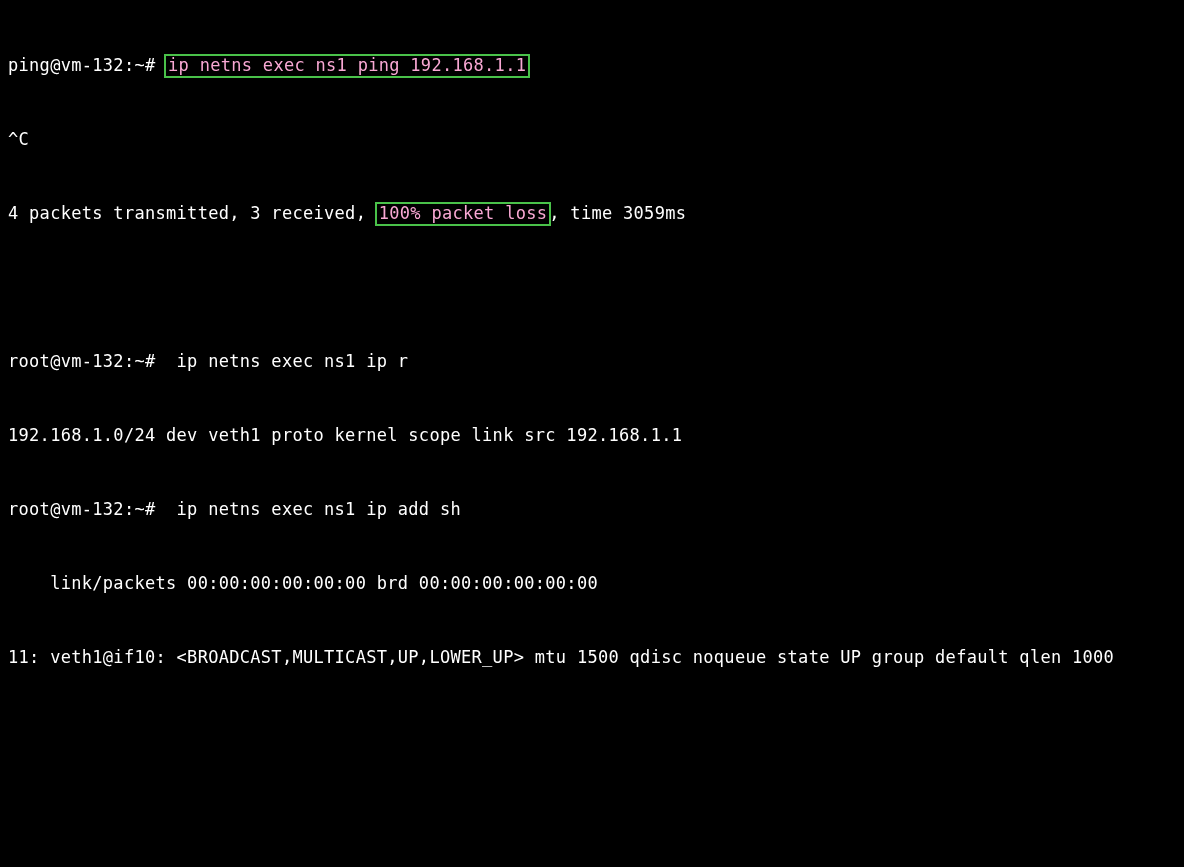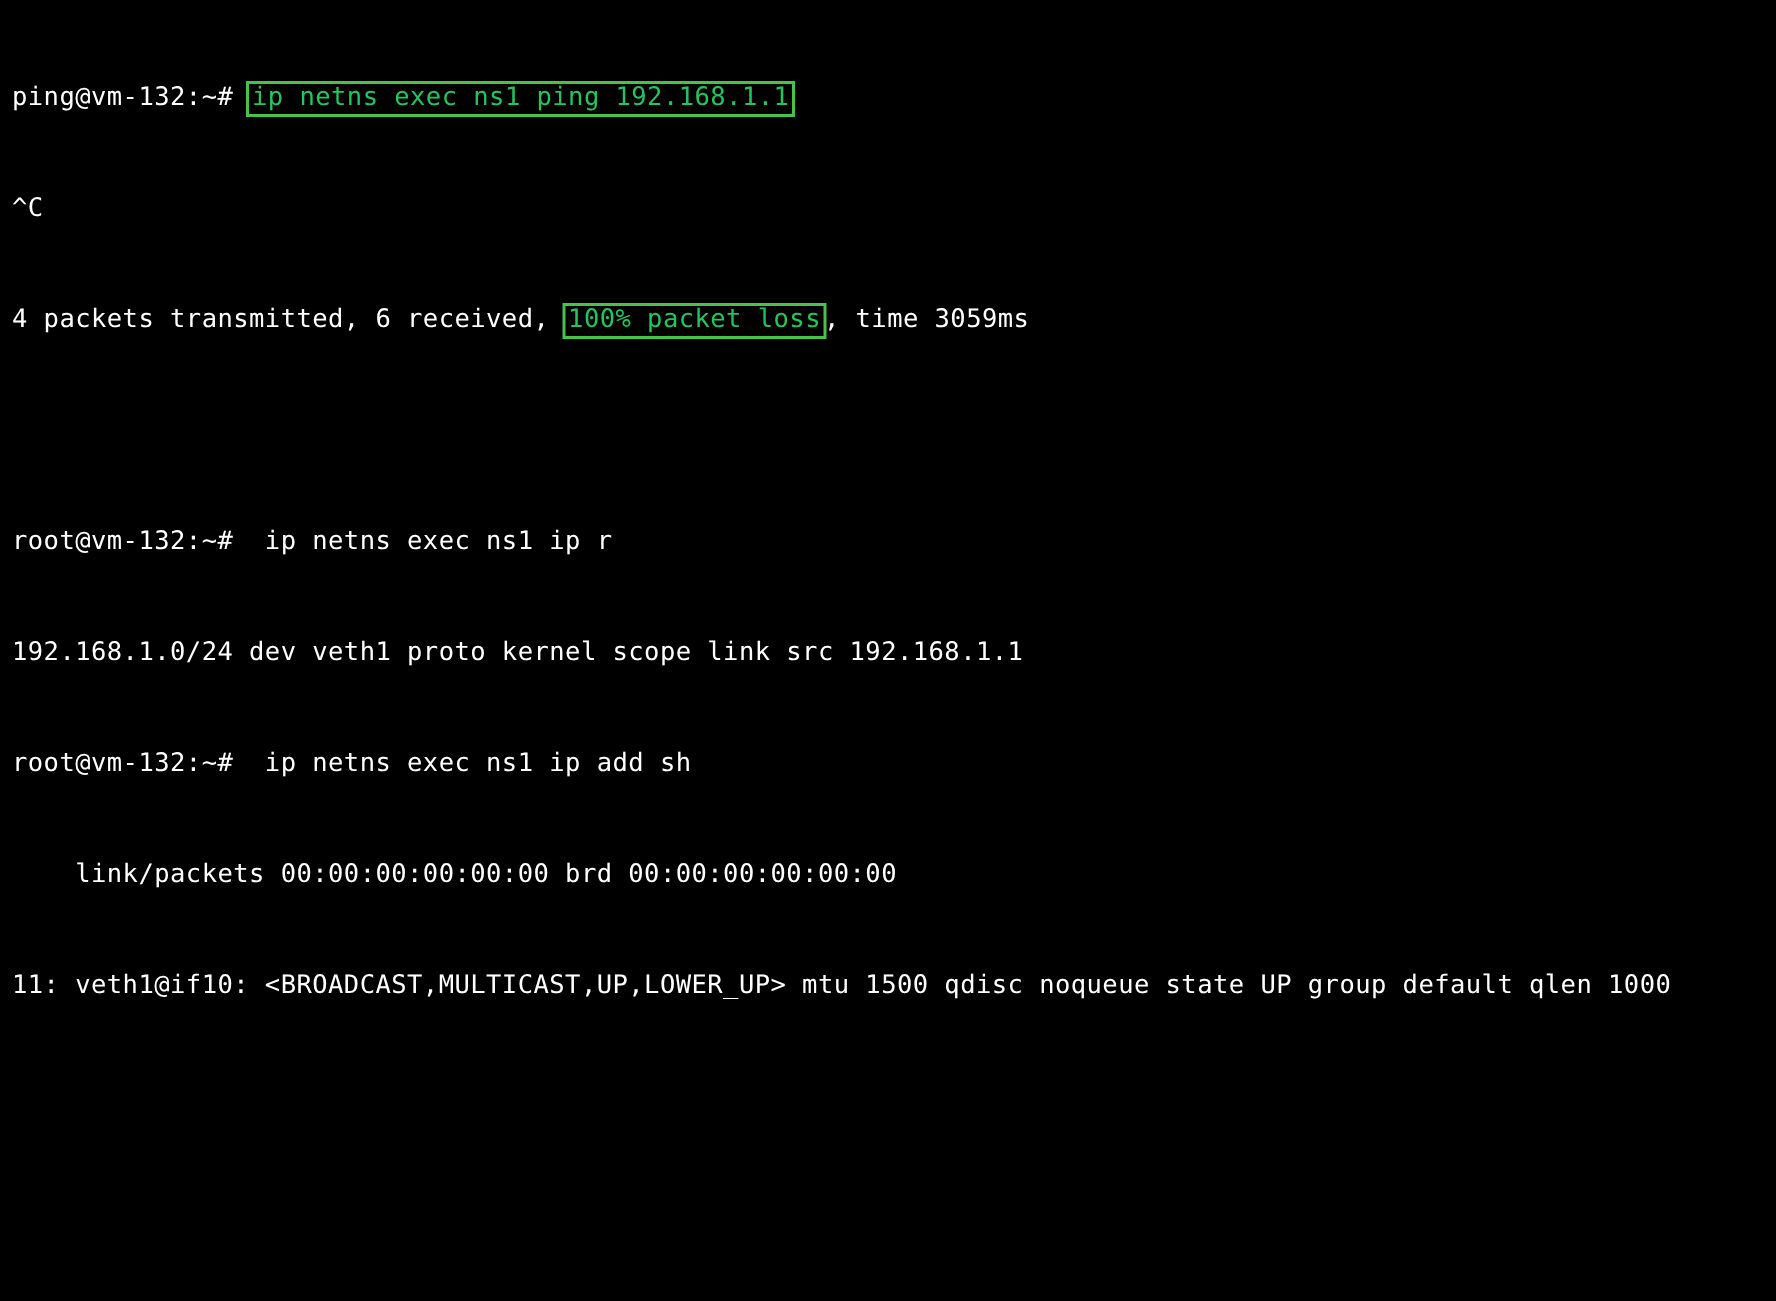--- a/index.html
+++ b/index.html
@@ -20,30 +20,30 @@
     white-space: pre;
     position: relative;
   }
   .hl {
     display: inline-block;
     border: 2px solid #4ac24a;
     border-radius: 0;
     padding: 0 2px;
     margin: -2px -2px -2px -2px;
     line-height: 1.15;
-    color: #22c55e;
+    color: #f9a8d4;
   }
 </style>
 </head>
 <body>
 
 <div class="terminal">
   <div><span>ping@vm-132:~# </span><span class="hl">ip netns exec ns1 ping 192.168.1.1</span></div>
   <div>^C</div>
-  <div><span>4 packets transmitted, 6 received, </span><span class="hl">100% packet loss</span><span>, time 3059ms</span></div>
+  <div><span>4 packets transmitted, 3 received, </span><span class="hl">100% packet loss</span><span>, time 3059ms</span></div>
   <div> </div>
   <div>root@vm-132:~#  ip netns exec ns1 ip r</div>
   <div>192.168.1.0/24 dev veth1 proto kernel scope link src 192.168.1.1</div>
   <div>root@vm-132:~#  ip netns exec ns1 ip add sh</div>
   <div>    link/packets 00:00:00:00:00:00 brd 00:00:00:00:00:00</div>
   <div>11: veth1@if10: &lt;BROADCAST,MULTICAST,UP,LOWER_UP&gt; mtu 1500 qdisc noqueue state UP group default qlen 1000</div>
   
   
   
   

